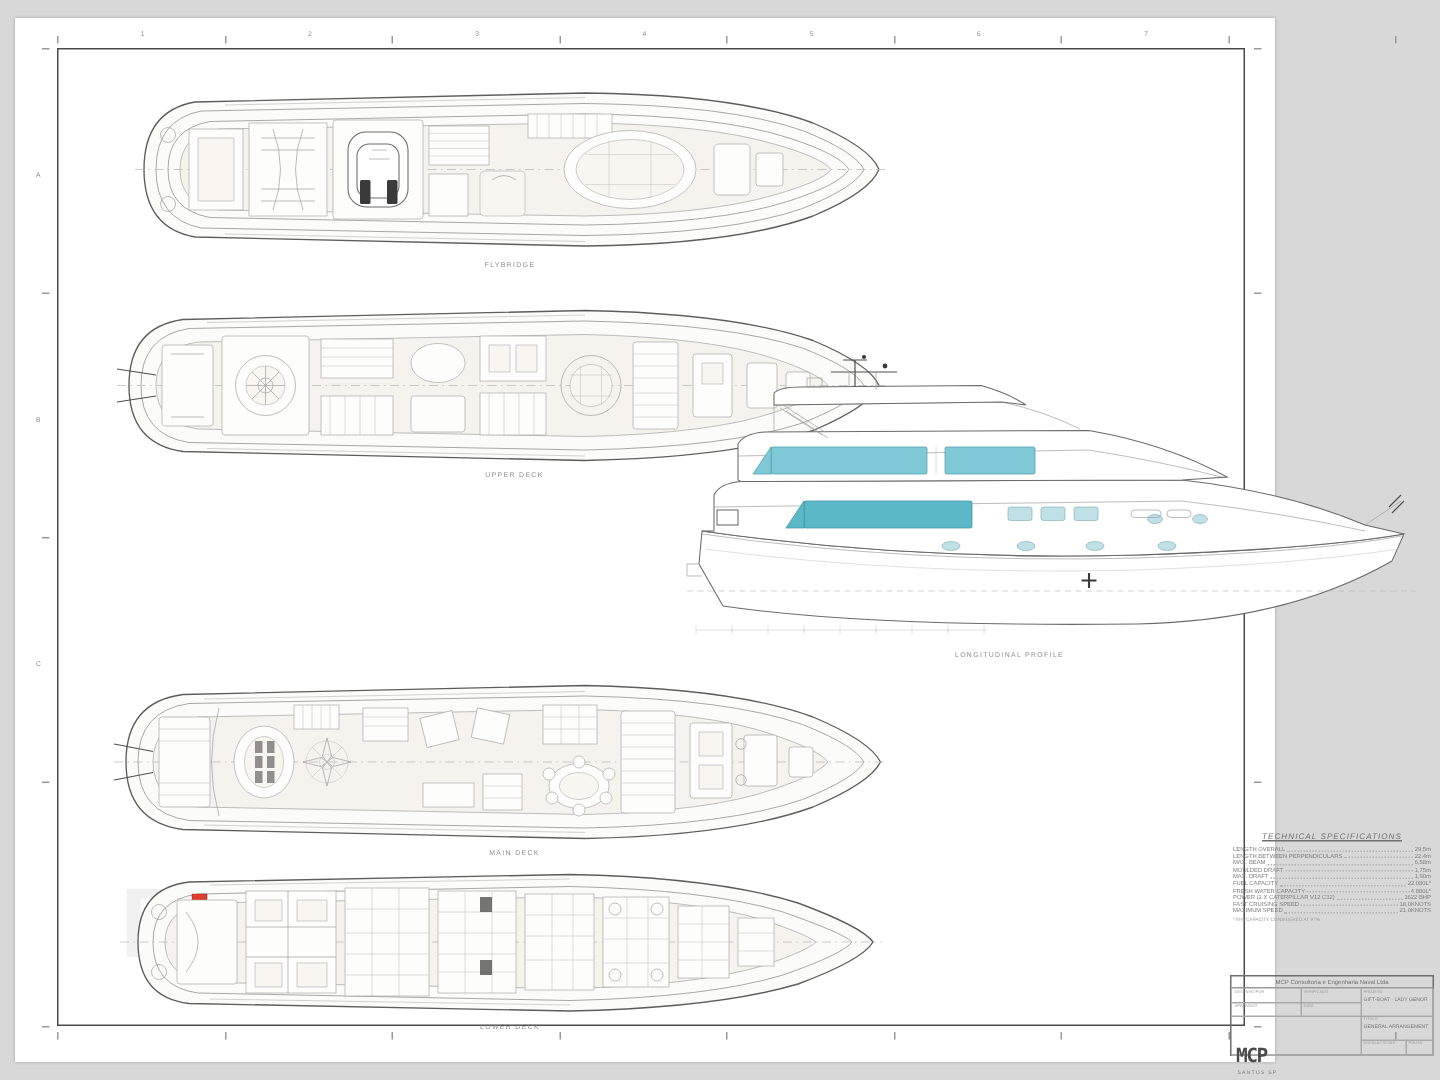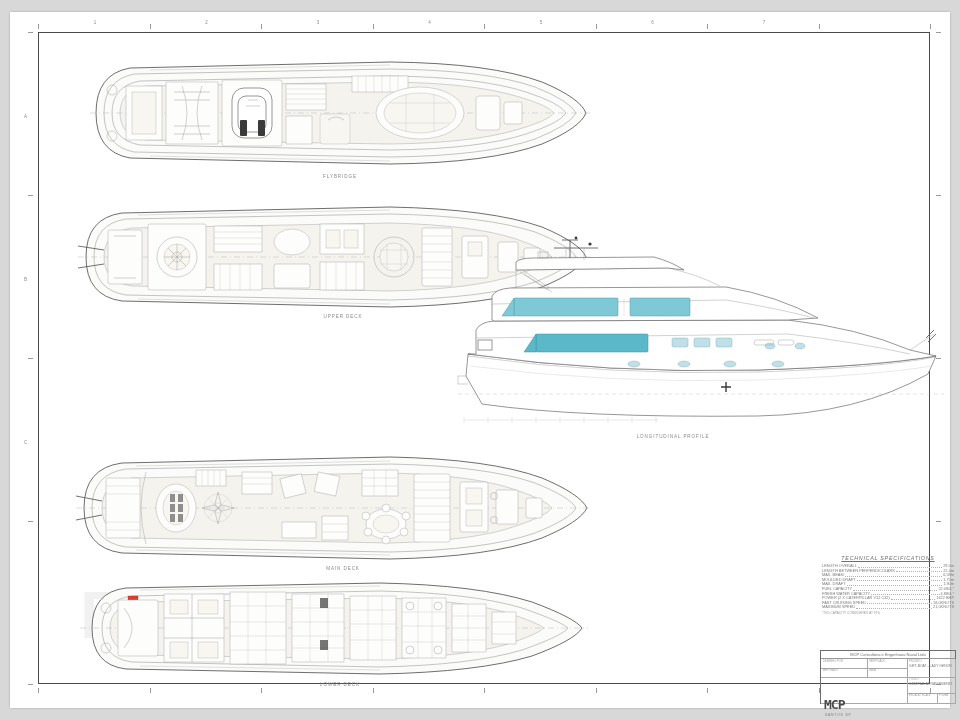--- a/index.html
+++ b/index.html
@@ -1,18 +1,18 @@
 <!DOCTYPE html>
 <html><head>
 <meta charset="utf-8">
 <style>
   html,body{margin:0;padding:0;background:#d8d8d8;}
   body{width:960px;height:720px;overflow:hidden;
        font-family:"Liberation Sans",sans-serif;}
-  #sheet{position:absolute;left:10px;top:12px;width:940px;height:696px;
+  #sheet{position:absolute;left:10px;top:12px;width:840px;height:696px;
          background:#fff;box-shadow:0 0 2px rgba(0,0,0,.25);}
   .frame{position:absolute;left:28px;top:20px;right:20px;bottom:24px;
          border:1.4px solid #4a4a4a;}
   .tickrow{position:absolute;left:28px;right:20px;height:12px;}
   .tickrow.top{top:8px;} .tickrow.bot{bottom:12px;}
   .tickcol{position:absolute;top:20px;bottom:24px;width:12px;}
   .tickcol.lft{left:14px;} .tickcol.rgt{right:6px;}
   .tk{position:absolute;background:#9a9a9a;}
   .tickrow .tk{width:1px;height:5px;top:4px;}
   .tickcol .tk{height:1px;width:5px;left:4px;}

